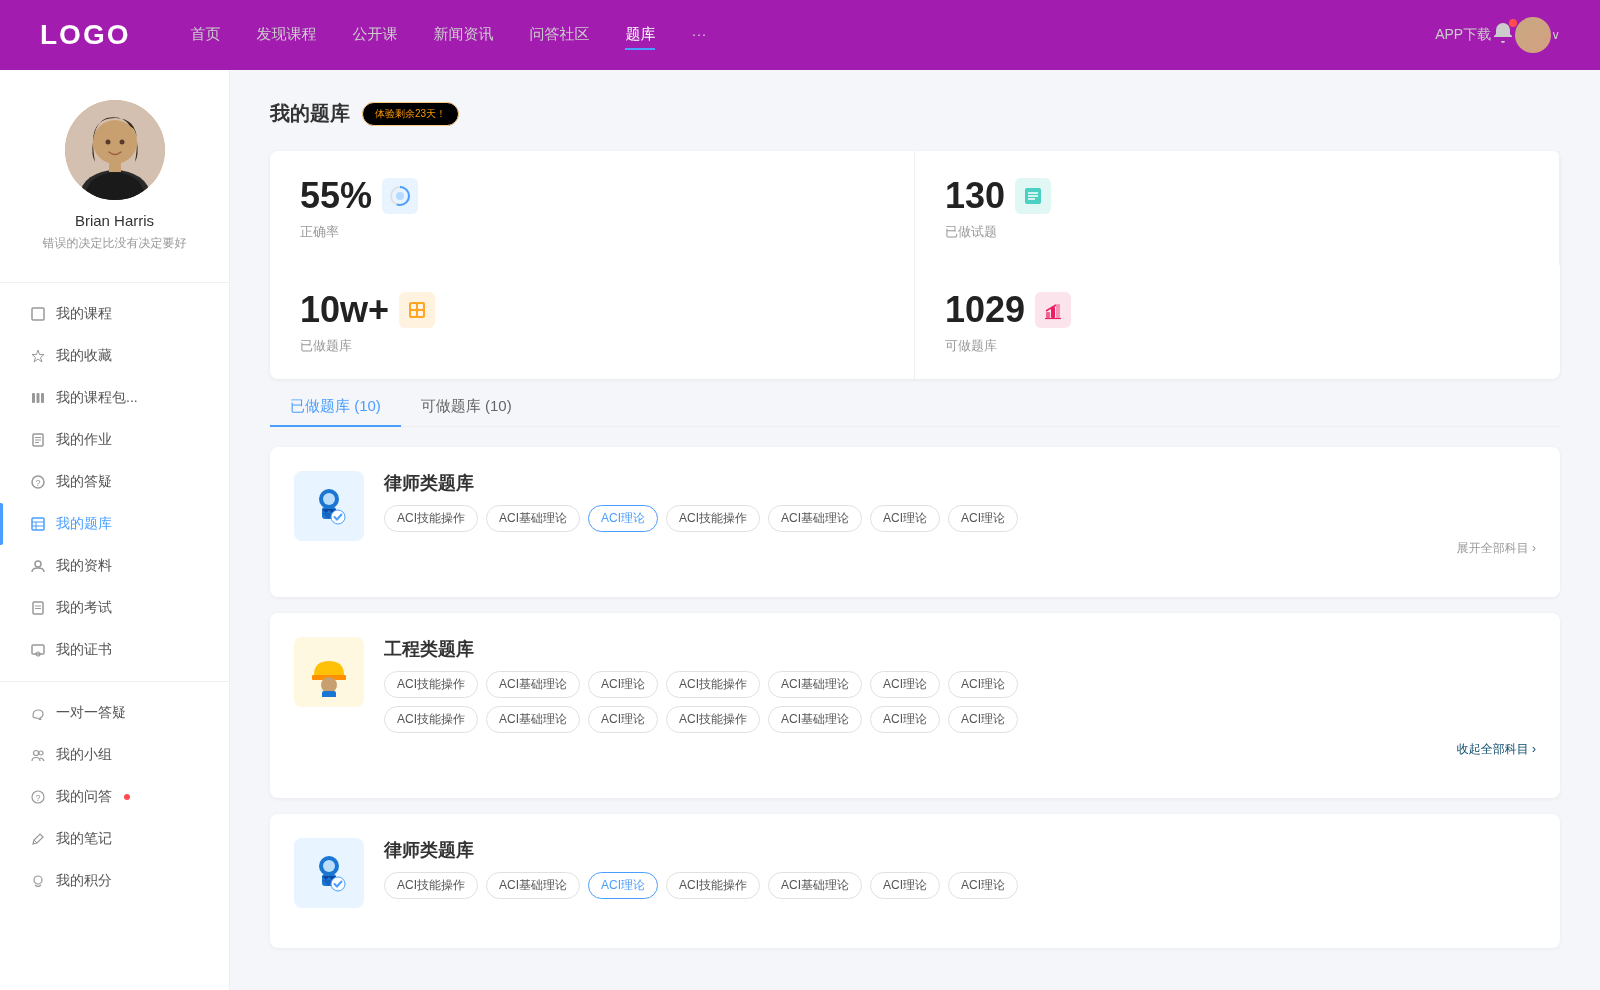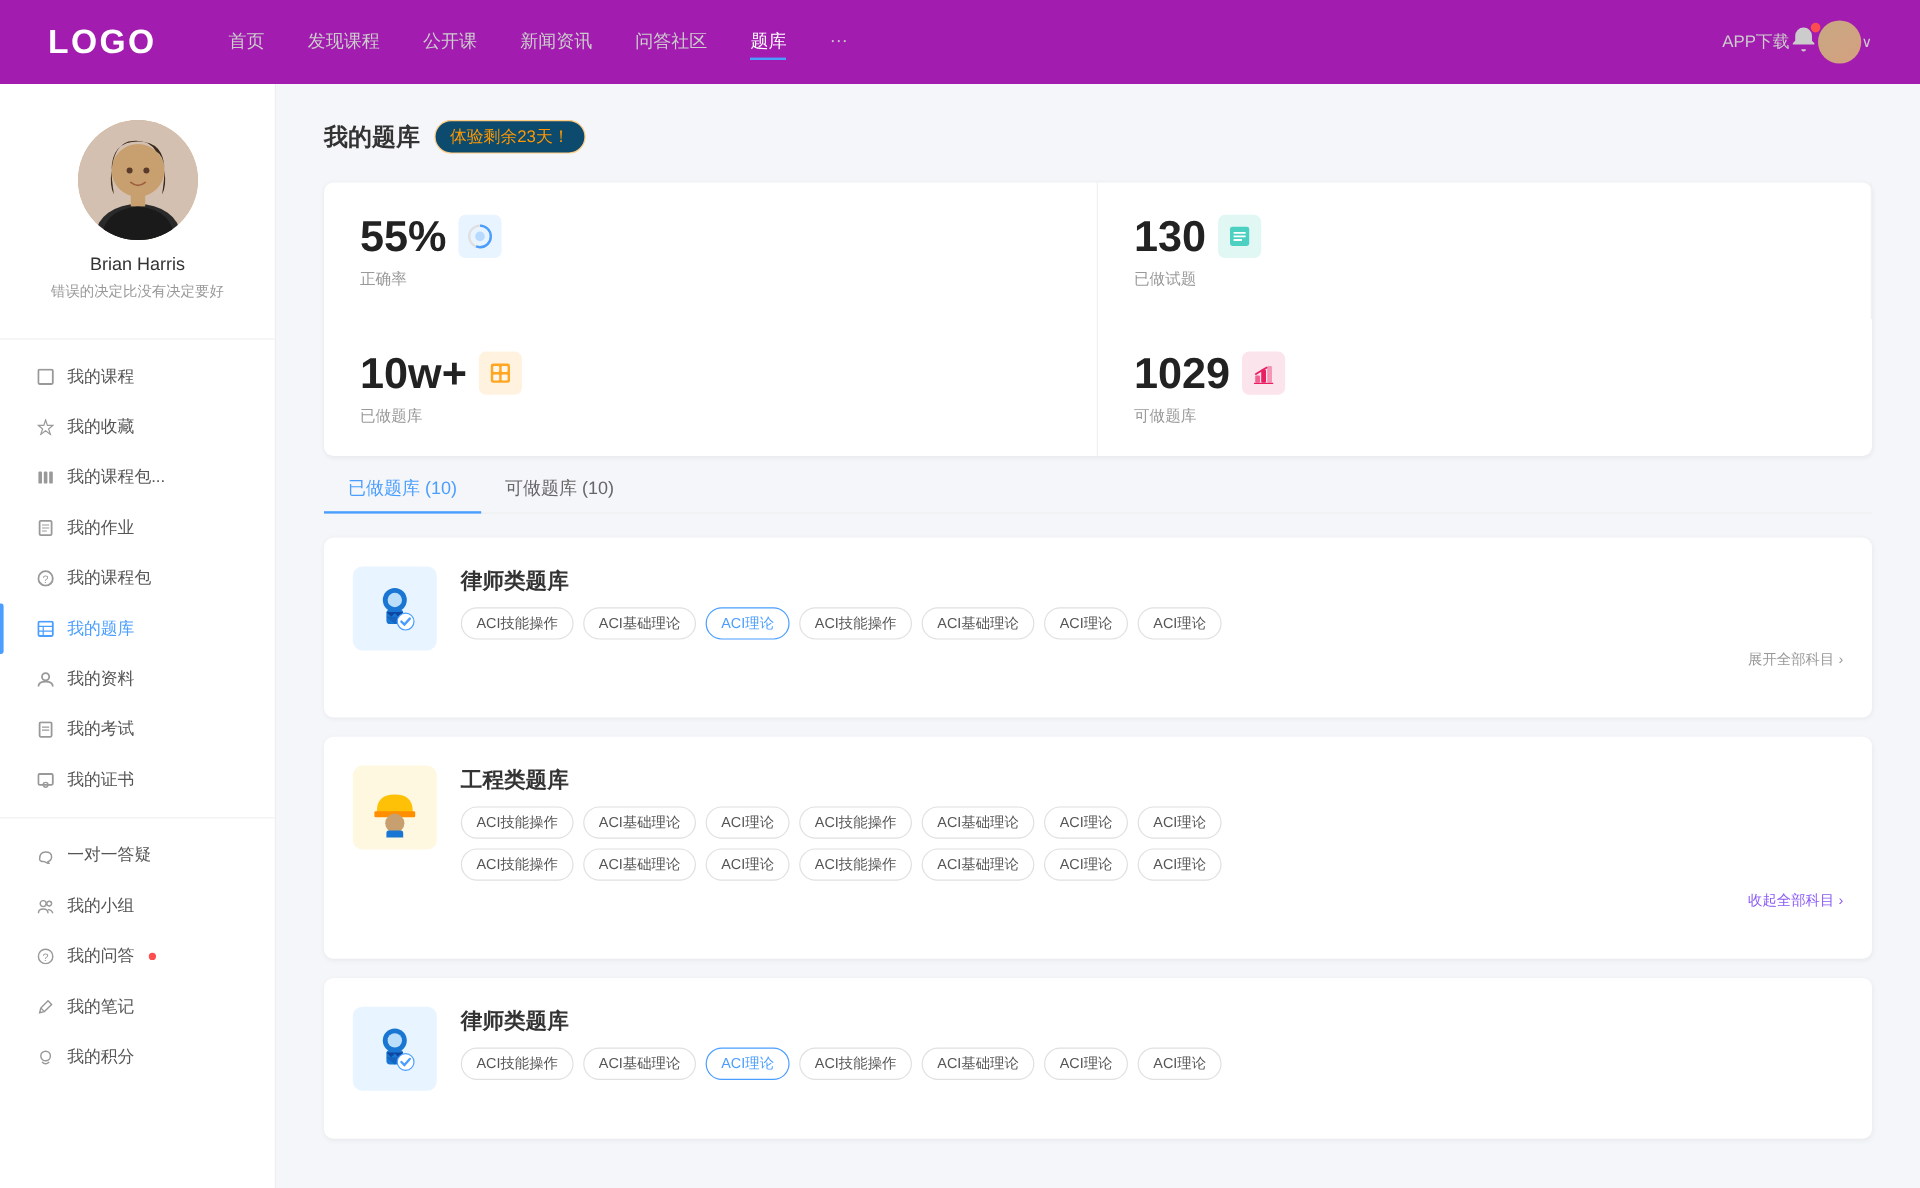--- a/index.html
+++ b/index.html
@@ -36,21 +36,21 @@
     .menu-icon { width: 16px; height: 16px; display: flex; align-items: center; justify-content: center; color: #999; font-size: 14px; }
     .sidebar-menu li.active .menu-icon { color: #4a9eff; }
     .red-dot { width: 6px; height: 6px; background: #ff4d4f; border-radius: 50%; margin-left: 2px; }
 
     
     .main { flex: 1; padding: 30px 40px; background: #f5f6fa; }
 
     
     .page-header { display: flex; align-items: center; gap: 12px; margin-bottom: 24px; }
     .page-title { font-size: 20px; font-weight: 600; color: #333; }
-    .trial-badge { background: #0c4a6e; color: #ff9800; font-size: 14px; padding: 4px 12px; border-radius: 20px; border: 1px solid #ffcc80; }
+    .trial-badge { background: #000000; color: #ff9800; font-size: 10px; padding: 4px 12px; border-radius: 20px; border: 1px solid #ffcc80; }
 
     
     .stats-row { display: grid; grid-template-columns: repeat(2, 1fr); gap: 0; background: white; border-radius: 8px; margin-bottom: 8px; box-shadow: 0 1px 4px rgba(0,0,0,0.06); }
     .stat-item { padding: 24px 30px; display: flex; flex-direction: column; gap: 6px; border-right: 1px solid #f0f0f0; position: relative; }
     .stat-item:last-child { border-right: none; }
     .stat-value-row { display: flex; align-items: center; gap: 10px; }
     .stat-value { font-size: 36px; font-weight: 700; color: #222; }
     .stat-icon { width: 36px; height: 36px; display: flex; align-items: center; justify-content: center; border-radius: 6px; font-size: 20px; }
     .stat-icon.blue { background: #e8f4ff; }
     .stat-icon.teal { background: #e0f7f4; }
@@ -68,21 +68,21 @@
     .bank-card { background: white; border-radius: 8px; margin-bottom: 16px; padding: 24px; box-shadow: 0 1px 4px rgba(0,0,0,0.05); }
     .bank-card-header { display: flex; align-items: flex-start; gap: 20px; margin-bottom: 16px; }
     .bank-icon { width: 70px; height: 70px; border-radius: 8px; background: #e8f4ff; display: flex; align-items: center; justify-content: center; flex-shrink: 0; }
     .bank-info { flex: 1; }
     .bank-title { font-size: 18px; font-weight: 600; color: #333; margin-bottom: 10px; }
     .bank-tags { display: flex; flex-wrap: wrap; gap: 8px; }
     .bank-tag { padding: 4px 12px; border: 1px solid #e0e0e0; border-radius: 20px; font-size: 12px; color: #555; cursor: pointer; }
     .bank-tag.active-tag { border-color: #4a9eff; color: #4a9eff; background: white; }
     .bank-card-row2 { display: flex; flex-wrap: wrap; gap: 8px; margin-top: 8px; }
     .expand-btn { text-align: right; color: #999; font-size: 12px; cursor: pointer; margin-top: 8px; }
-    .collapse-btn { text-align: right; color: #8b5cf6; font-size: 12px; cursor: pointer; margin-top: 8px; }
+    .collapse-btn { text-align: right; color: #0c4a6e; font-size: 12px; cursor: pointer; margin-top: 8px; }
   </style>
 </head>
 <body>
 
 <nav class="navbar">
   <div class="navbar-logo">LOGO</div>
   <div class="navbar-nav">
     <span class="nav-item">首页</span>
     <span class="nav-item">发现课程</span>
     <span class="nav-item">公开课</span>
@@ -173,21 +173,21 @@
         </span>
         <span>我的作业</span>
       </li>
       <li>
         <span class="menu-icon">
           <svg width="14" height="14" viewBox="0 0 14 14">
               <circle cx="7" cy="7" r="6" stroke="#999" stroke-width="1.5" fill="none"></circle>
               <text x="7" y="11" text-anchor="middle" font-size="9" fill="#999">?</text>
             </svg>
         </span>
-        <span>我的课程包</span>
+        <span>我的答疑</span>
       </li>
       <li class="active">
         <span class="menu-icon">
           <svg width="14" height="14" viewBox="0 0 14 14">
               <rect x="1" y="1" width="12" height="12" rx="1" stroke="#4a9eff" stroke-width="1.5" fill="none"></rect>
               <line x1="1" y1="5" x2="13" y2="5" stroke="#4a9eff" stroke-width="1"></line>
               <line x1="1" y1="9" x2="13" y2="9" stroke="#4a9eff" stroke-width="1"></line>
               <line x1="5" y1="5" x2="5" y2="13" stroke="#4a9eff" stroke-width="1"></line>
             </svg>
         </span>

